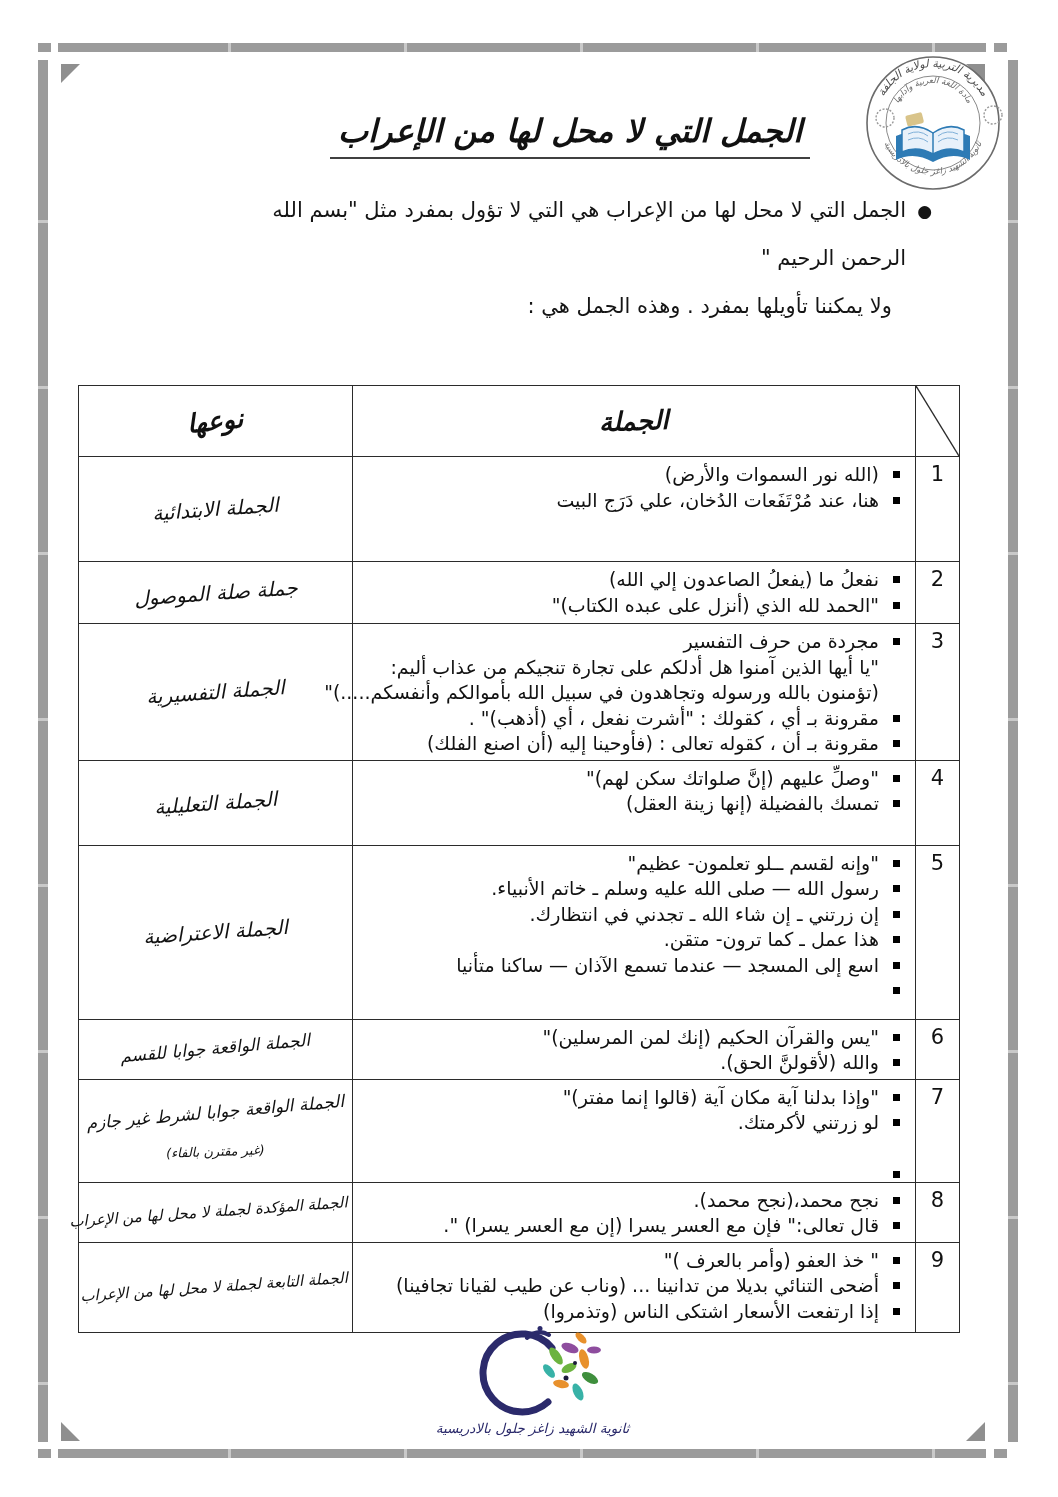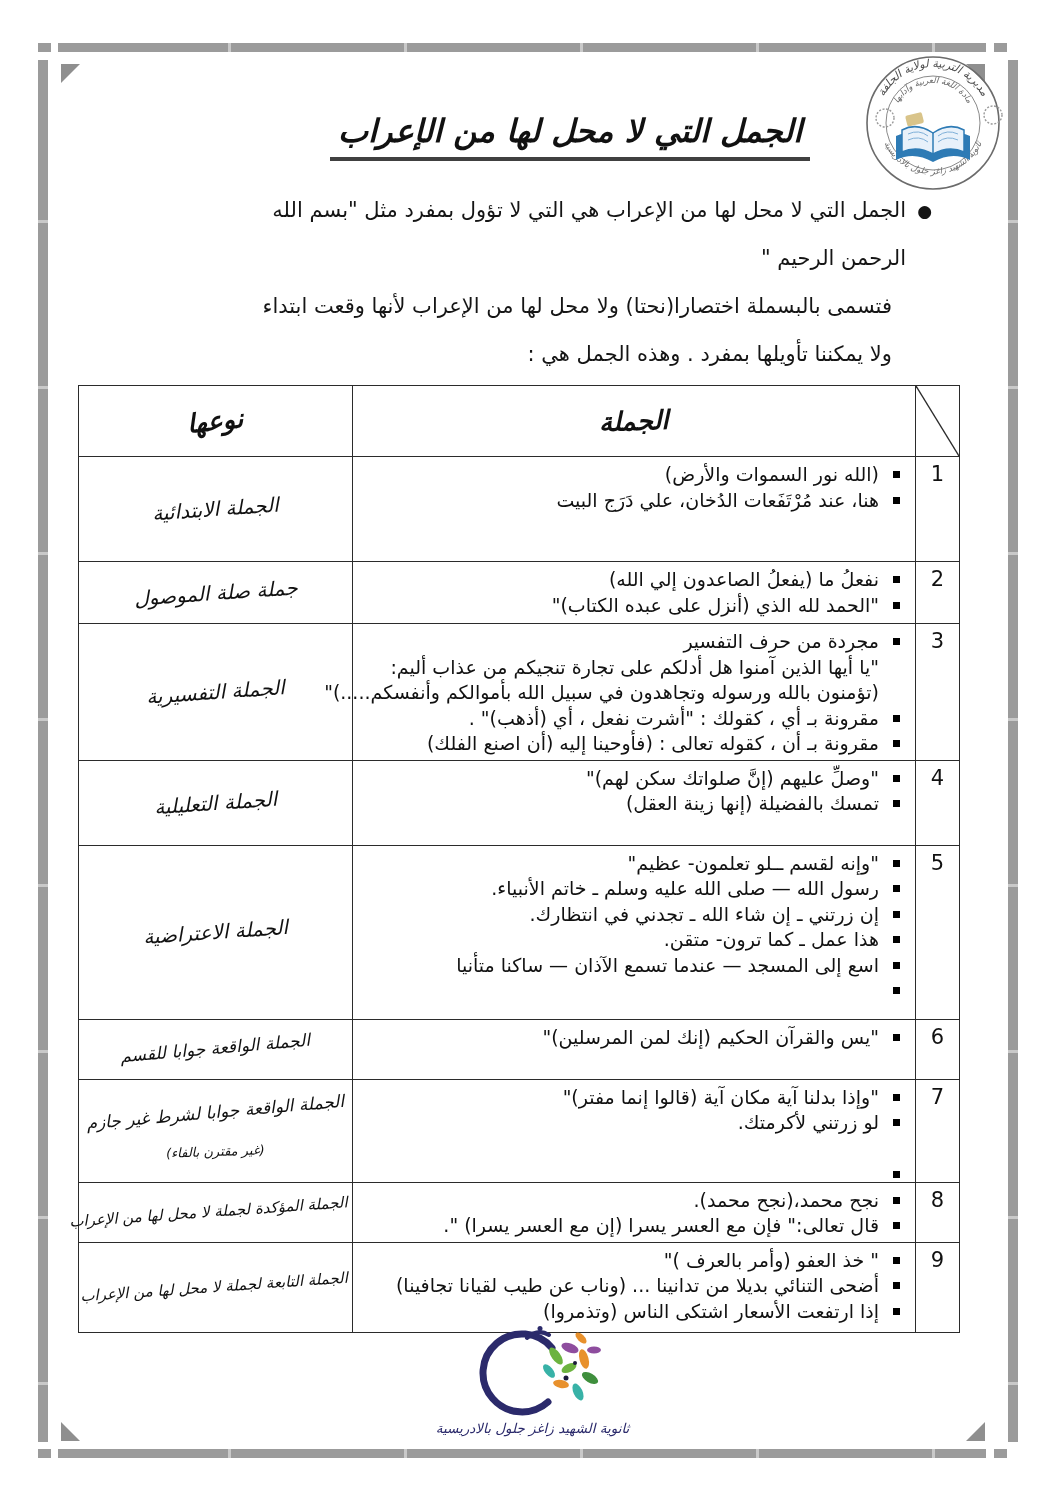--- a/index.html
+++ b/index.html
@@ -13,21 +13,21 @@
   .sq-corner{position:absolute;width:13px;height:9px;background:#9b9b9b;}
   .tri{position:absolute;width:0;height:0;}
   .tri-tl{left:61px;top:64px;border-top:19px solid #8f8f8f;border-right:19px solid transparent;}
   .tri-tr{left:966px;top:64px;border-top:19px solid #8f8f8f;border-left:19px solid transparent;}
   .tri-bl{left:61px;top:1422px;border-bottom:19px solid #8f8f8f;border-right:19px solid transparent;}
   .tri-br{left:966px;top:1422px;border-bottom:19px solid #8f8f8f;border-left:19px solid transparent;}
 
   
   .title-wrap{position:absolute;left:260px;top:112px;width:620px;text-align:center;direction:rtl;}
   .title-text{display:inline-block;font-size:32px;font-weight:bold;font-style:italic;
-              padding:0 8px 7px 8px;border-bottom:4px solid #404040;letter-spacing:1px;}
+              padding:0 8px 7px 8px;border-bottom:2px solid #404040;letter-spacing:1px;}
 
   
   .intro{position:absolute;right:126px;top:186px;width:700px;direction:rtl;text-align:right;
          font-size:21px;line-height:48px;color:#151515;}
   .intro .l1{position:relative;padding-right:26px;}
   .intro .dot{position:absolute;right:0;top:1px;font-size:17px;}
   .intro .l2,.intro .l3{padding-right:40px;}
 
   
   .tbl{position:absolute;left:78px;top:385px;width:882px;direction:rtl;border:1.4px solid #2b2b2b;box-sizing:border-box;}
@@ -112,21 +112,20 @@
 
   <div class="title-wrap">
     <span class="title-text">الجمل التي لا محل لها من الإعراب</span>
   </div>
 
   <div class="intro">
     <div class="l1">
       <span class="dot">●</span>
       <span>الجمل التي لا محل لها من الإعراب هي التي لا تؤول بمفرد مثل "بسم الله الرحمن الرحيم "</span>
     </div>
-    <div class="l2">فتسمى بالبسملة اختصارا(نحتا) ولا محل لها من الإعراب لأنها وقعت ابتداء</div>
     <div class="l3">ولا يمكننا تأويلها بمفرد .  وهذه الجمل هي :</div>
   </div>
 
   <div class="tbl">
 
     <div class="trow hdr">
       <div class="c-num">
         <svg class="hdr-diag" viewBox="0 0 44 70" preserveAspectRatio="none">
           <line x1="0" y1="0" x2="44" y2="70" stroke="#2b2b2b" stroke-width="1.4"></line>
         </svg>
@@ -248,20 +247,24 @@
           <div class="hand t-big">الجملة الاعتراضية</div>
         </div>
     </div>
 
     <div class="trow r6">
       <div class="c-num"><span>6</span></div>
       <div class="c-sent">
         <div class="item">
             <span class="sq"></span>
             <span class="itext">"يس والقرآن الحكيم (إنك لمن المرسلين)"</span>
+          </div>
+        <div class="item">
+            <span class="sq"></span>
+            <span class="itext">والله (لأقولنَّ الحق).</span>
           </div>
       </div>
       <div class="c-type">
           <div class="hand t-mid">الجملة الواقعة جوابا للقسم</div>
         </div>
     </div>
 
     <div class="trow r7">
       <div class="c-num"><span>7</span></div>
       <div class="c-sent">

